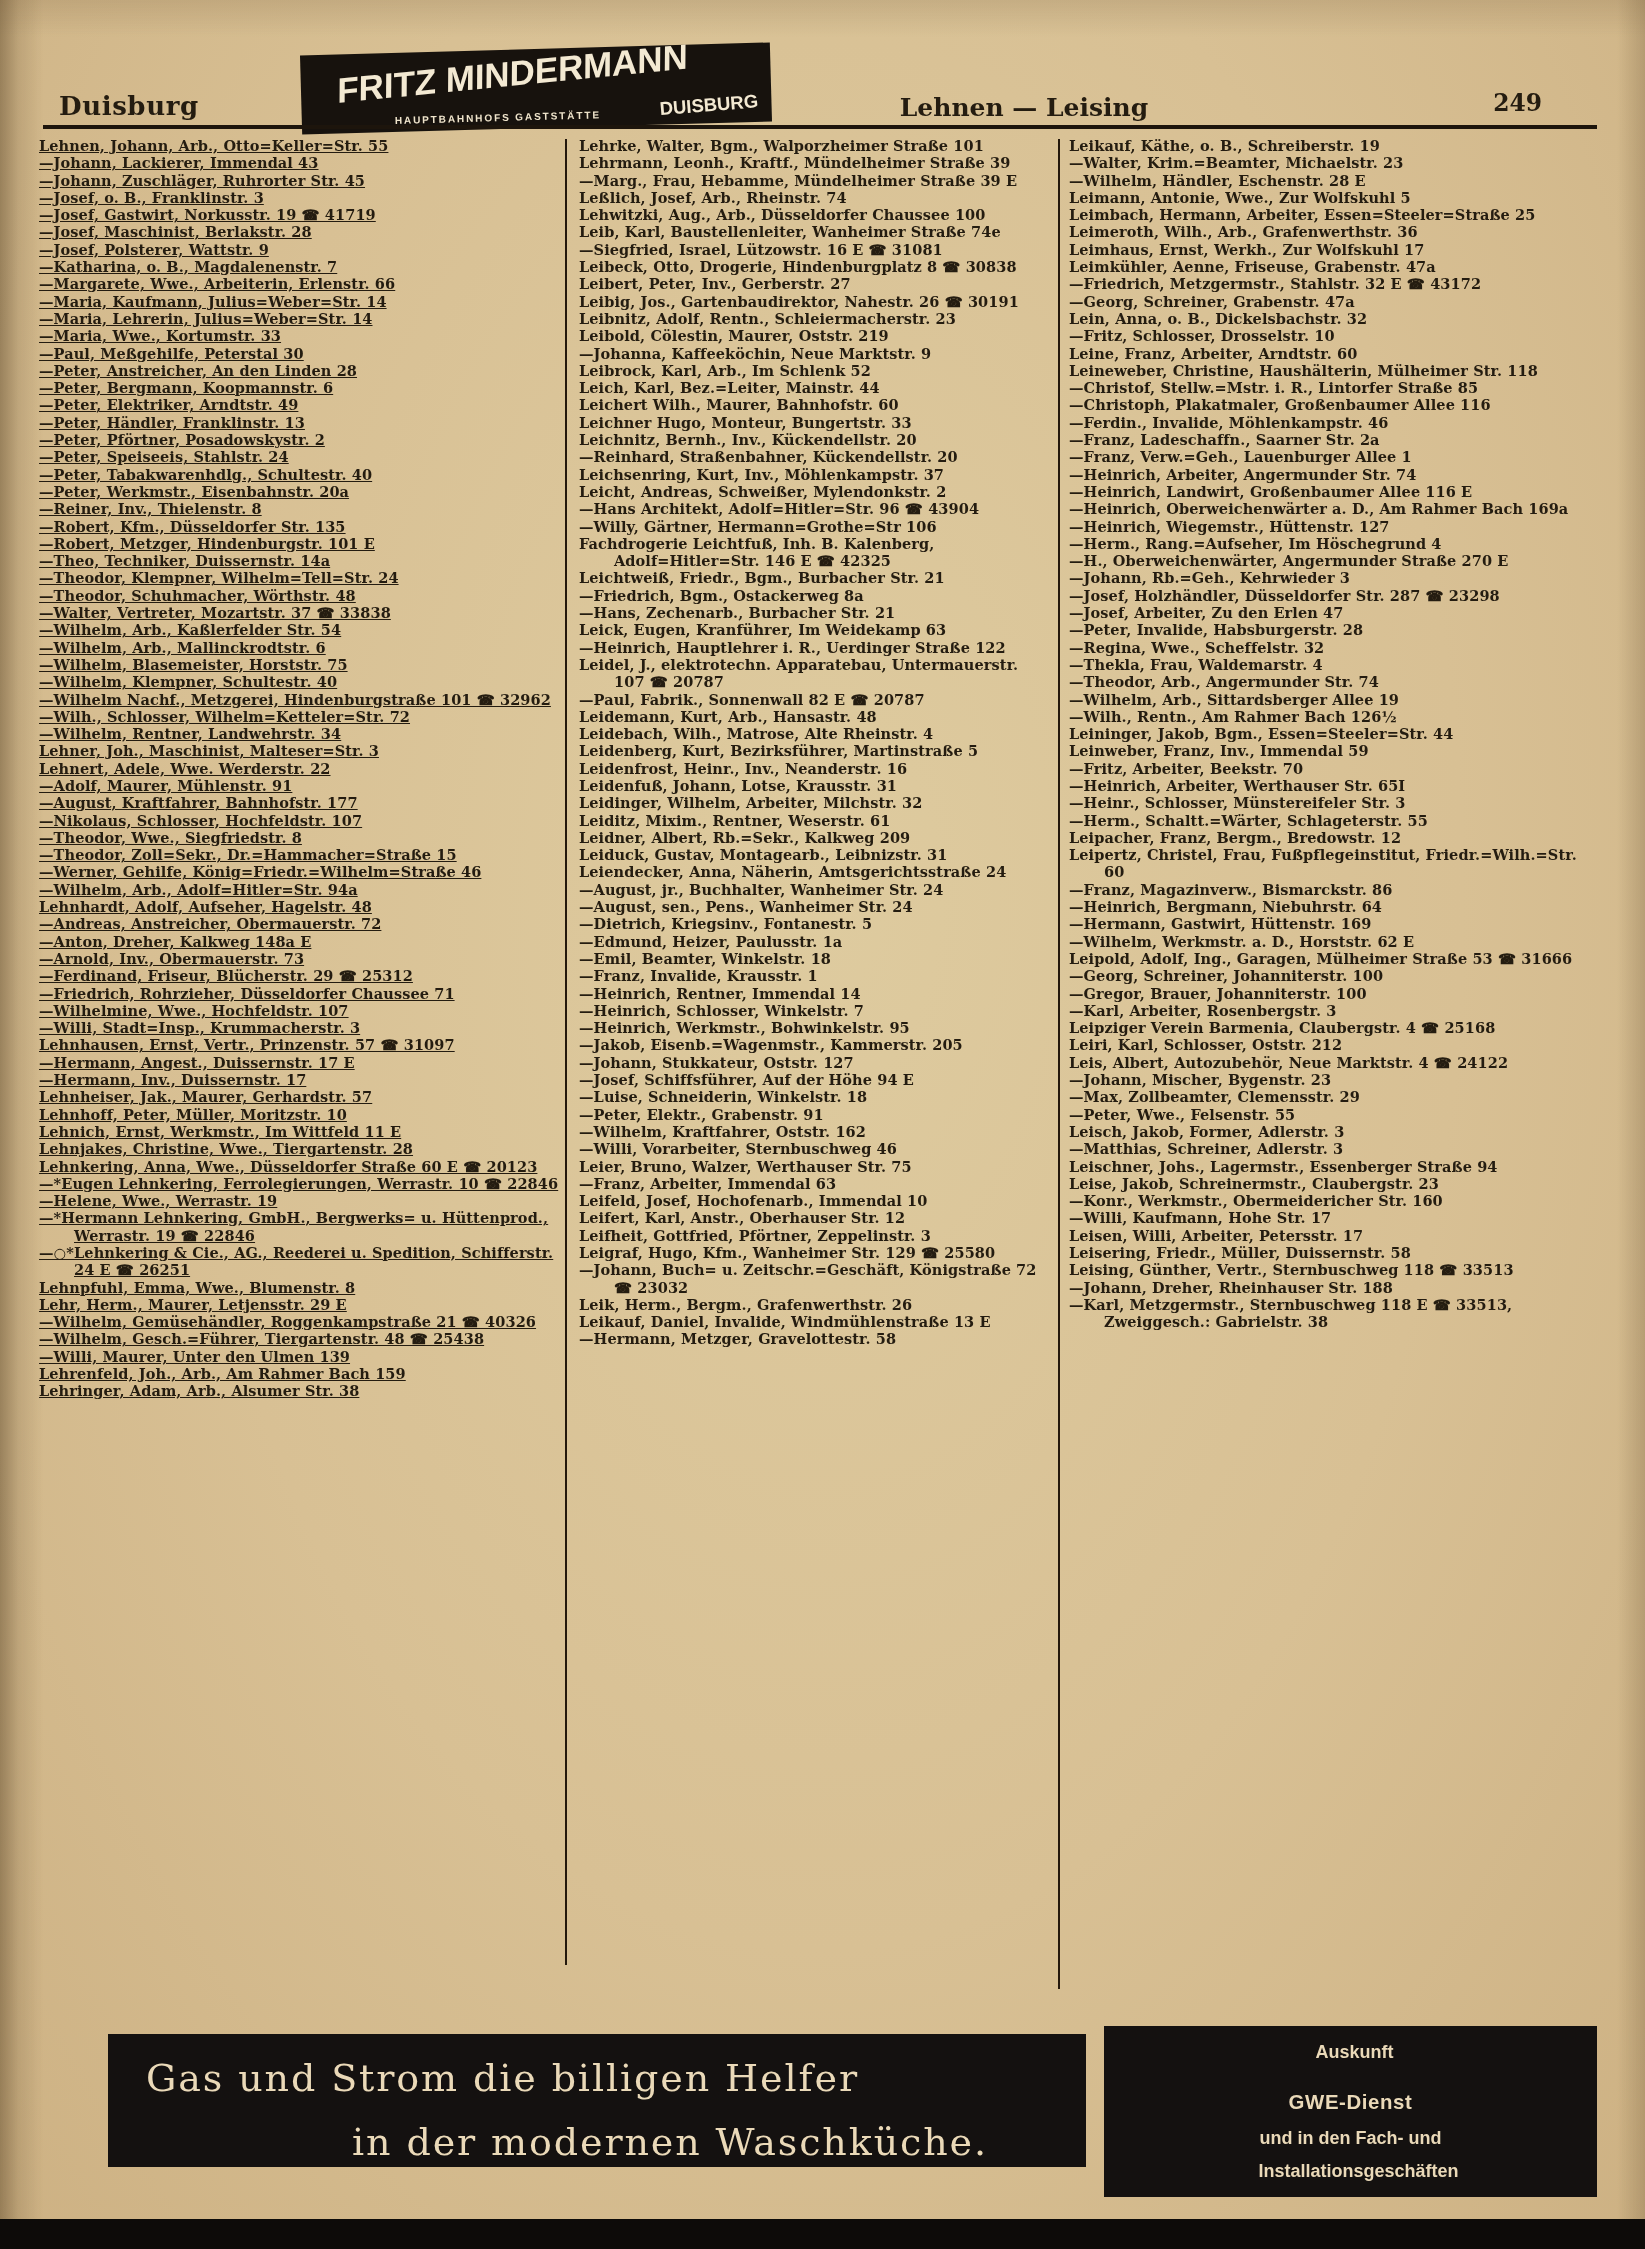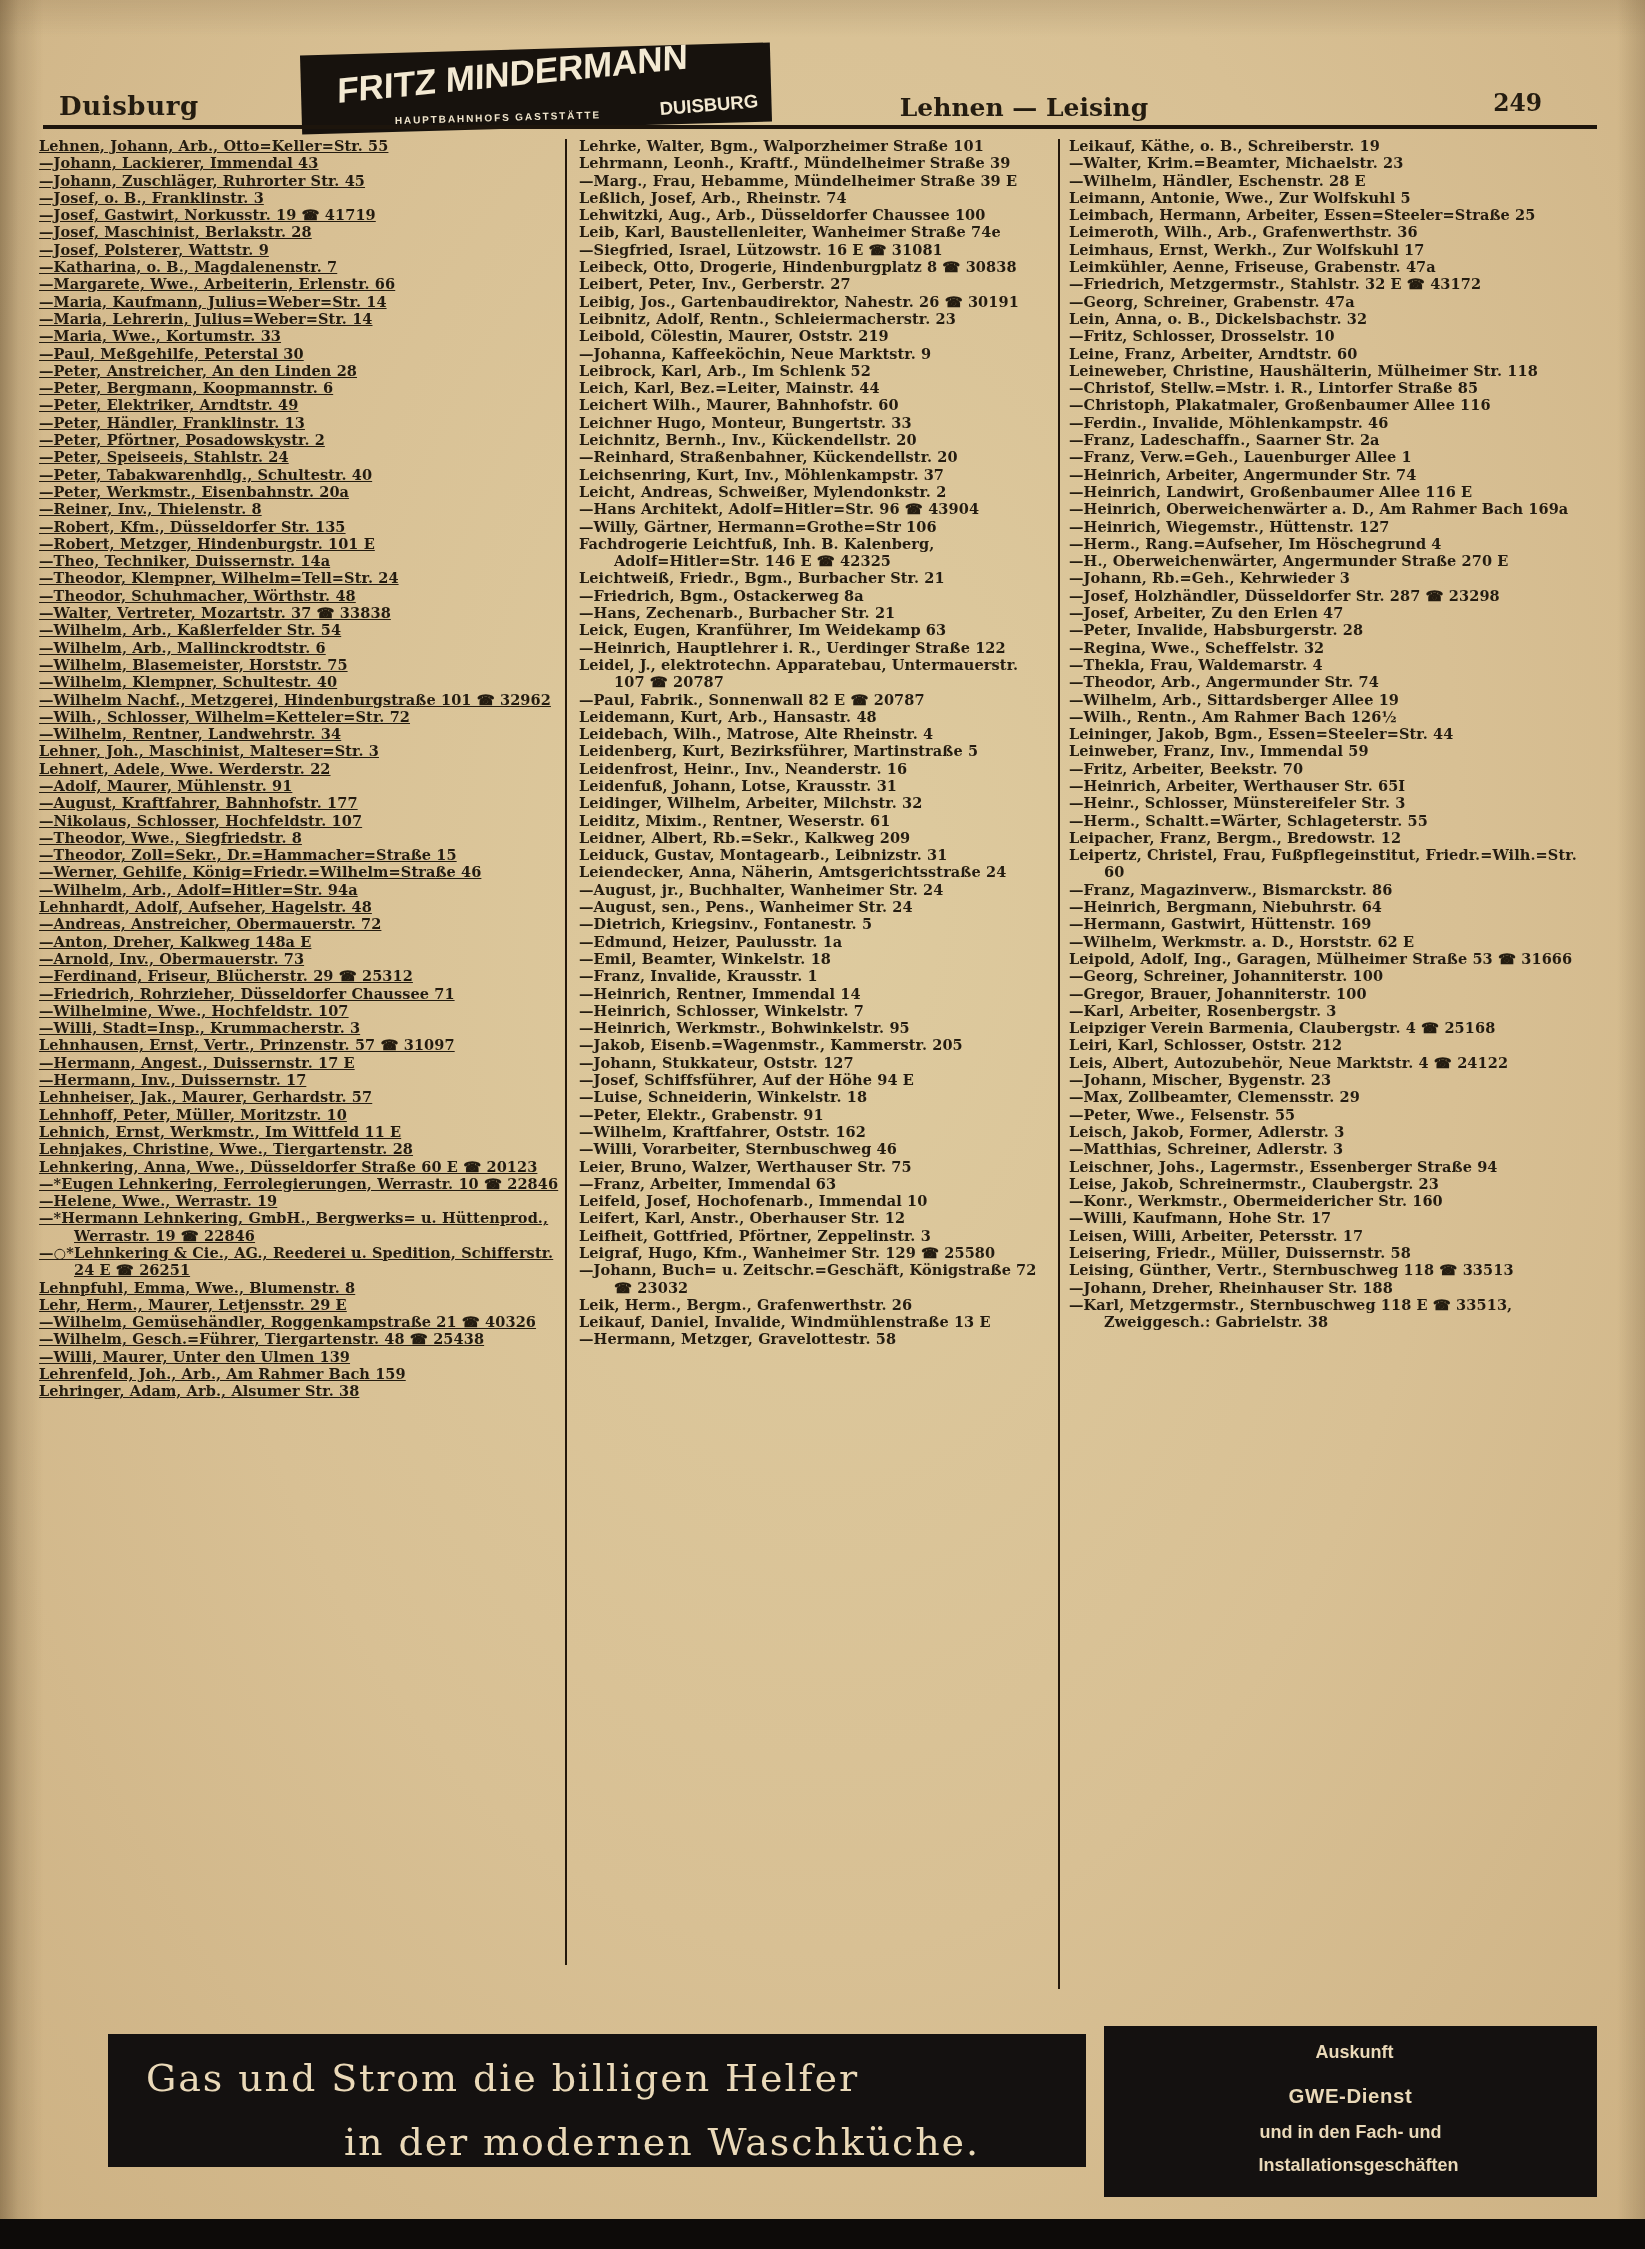--- a/index.html
+++ b/index.html
@@ -24,25 +24,25 @@
   .col{position:absolute;top:137px;height:1835px;overflow:hidden;}
   .col1{left:39px;width:522px;text-decoration:underline;}
   .col2{left:579px;width:474px;}
   .col3{left:1069px;width:533px;}
   .entry{font-size:14.5px;line-height:17.3px;font-weight:bold;padding-left:35px;text-indent:-35px;letter-spacing:0.1px;}
   .vrule{position:absolute;top:139px;width:1.9px;background:#24180c;}
   .vrule.r1{left:565px;height:1826px;}
   .vrule.r2{left:1058px;height:1850px;}
   .ad-main{position:absolute;left:108px;top:2034px;width:978px;height:133px;background:#141110;}
   .ad-main .l1{position:absolute;left:38px;top:22px;font-size:38px;color:#ead9b8;letter-spacing:1.9px;white-space:nowrap;}
-  .ad-main .l2{position:absolute;left:236px;top:86px;font-size:38px;color:#ead9b8;letter-spacing:1.9px;white-space:nowrap;}
+  .ad-main .l2{position:absolute;left:244px;top:86px;font-size:38px;color:#ead9b8;letter-spacing:1.9px;white-space:nowrap;}
   .ad-side{position:absolute;left:1104px;top:2026px;width:493px;height:171px;background:#141110;font-family:"Liberation Sans",sans-serif;color:#ead9b8;text-align:center;}
   .ad-side div{font-weight:bold;}
   .ad-side .s1{margin-top:16px;font-size:18px;margin-left:8px;}
-  .ad-side .s2{margin-top:22px;font-size:20.4px;letter-spacing:0.6px;}
+  .ad-side .s2{margin-top:28px;font-size:20.4px;letter-spacing:0.6px;}
   .ad-side .s3{margin-top:13.6px;font-size:18px;}
   .ad-side .s4{margin-top:12.3px;font-size:18px;padding-left:16px;}
   .bottom-band{position:absolute;left:0;top:2219px;width:1646px;height:31px;background:#0d0b09;}
 </style>
 </head>
 <body>
 
 <div class="hdr-city">Duisburg</div>
 
 <div class="logo">

